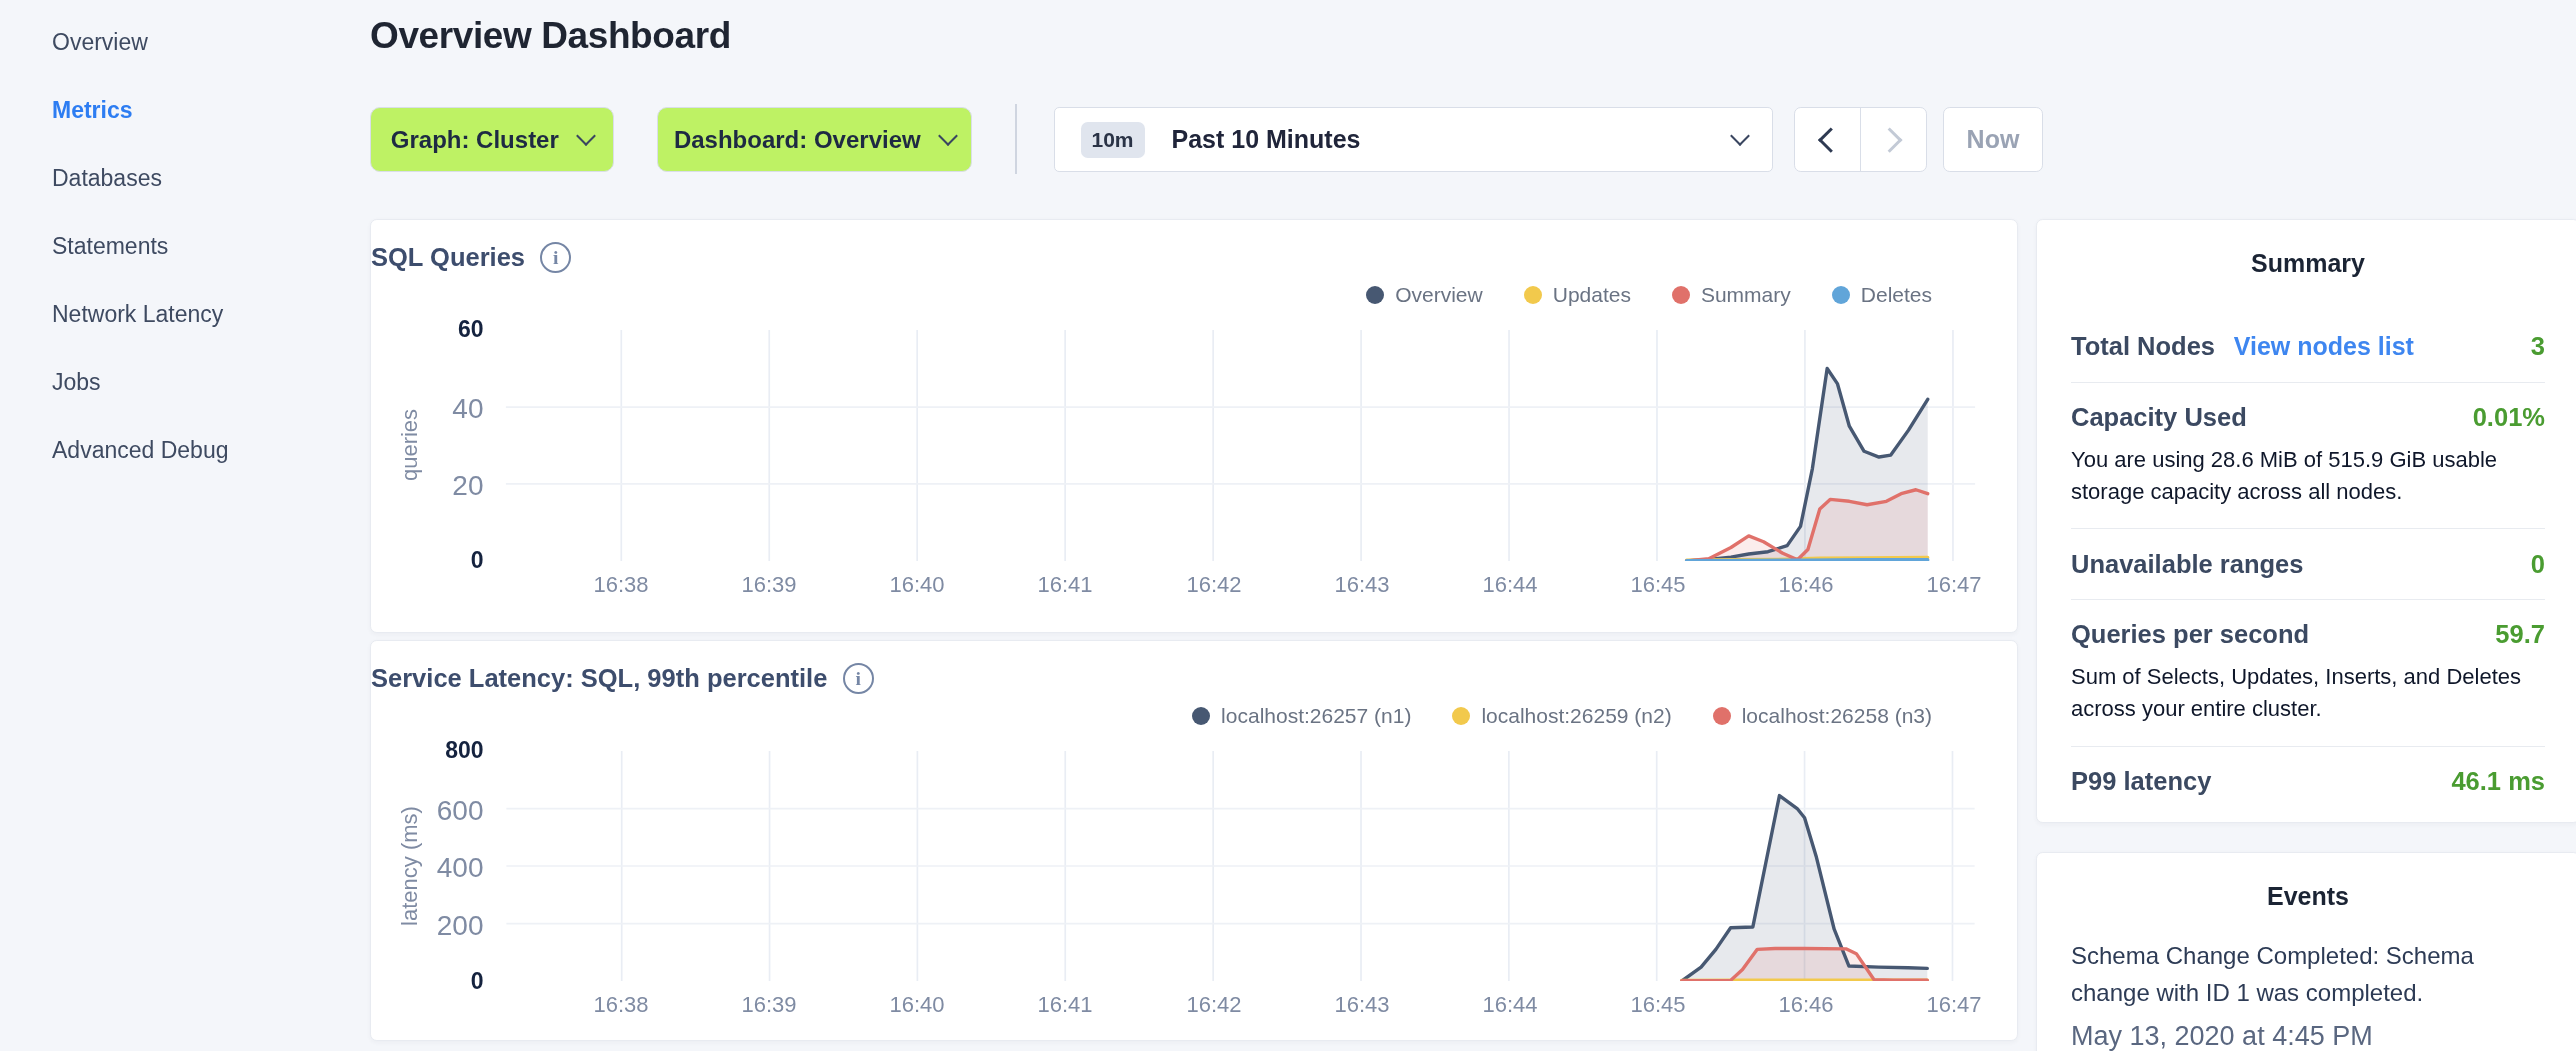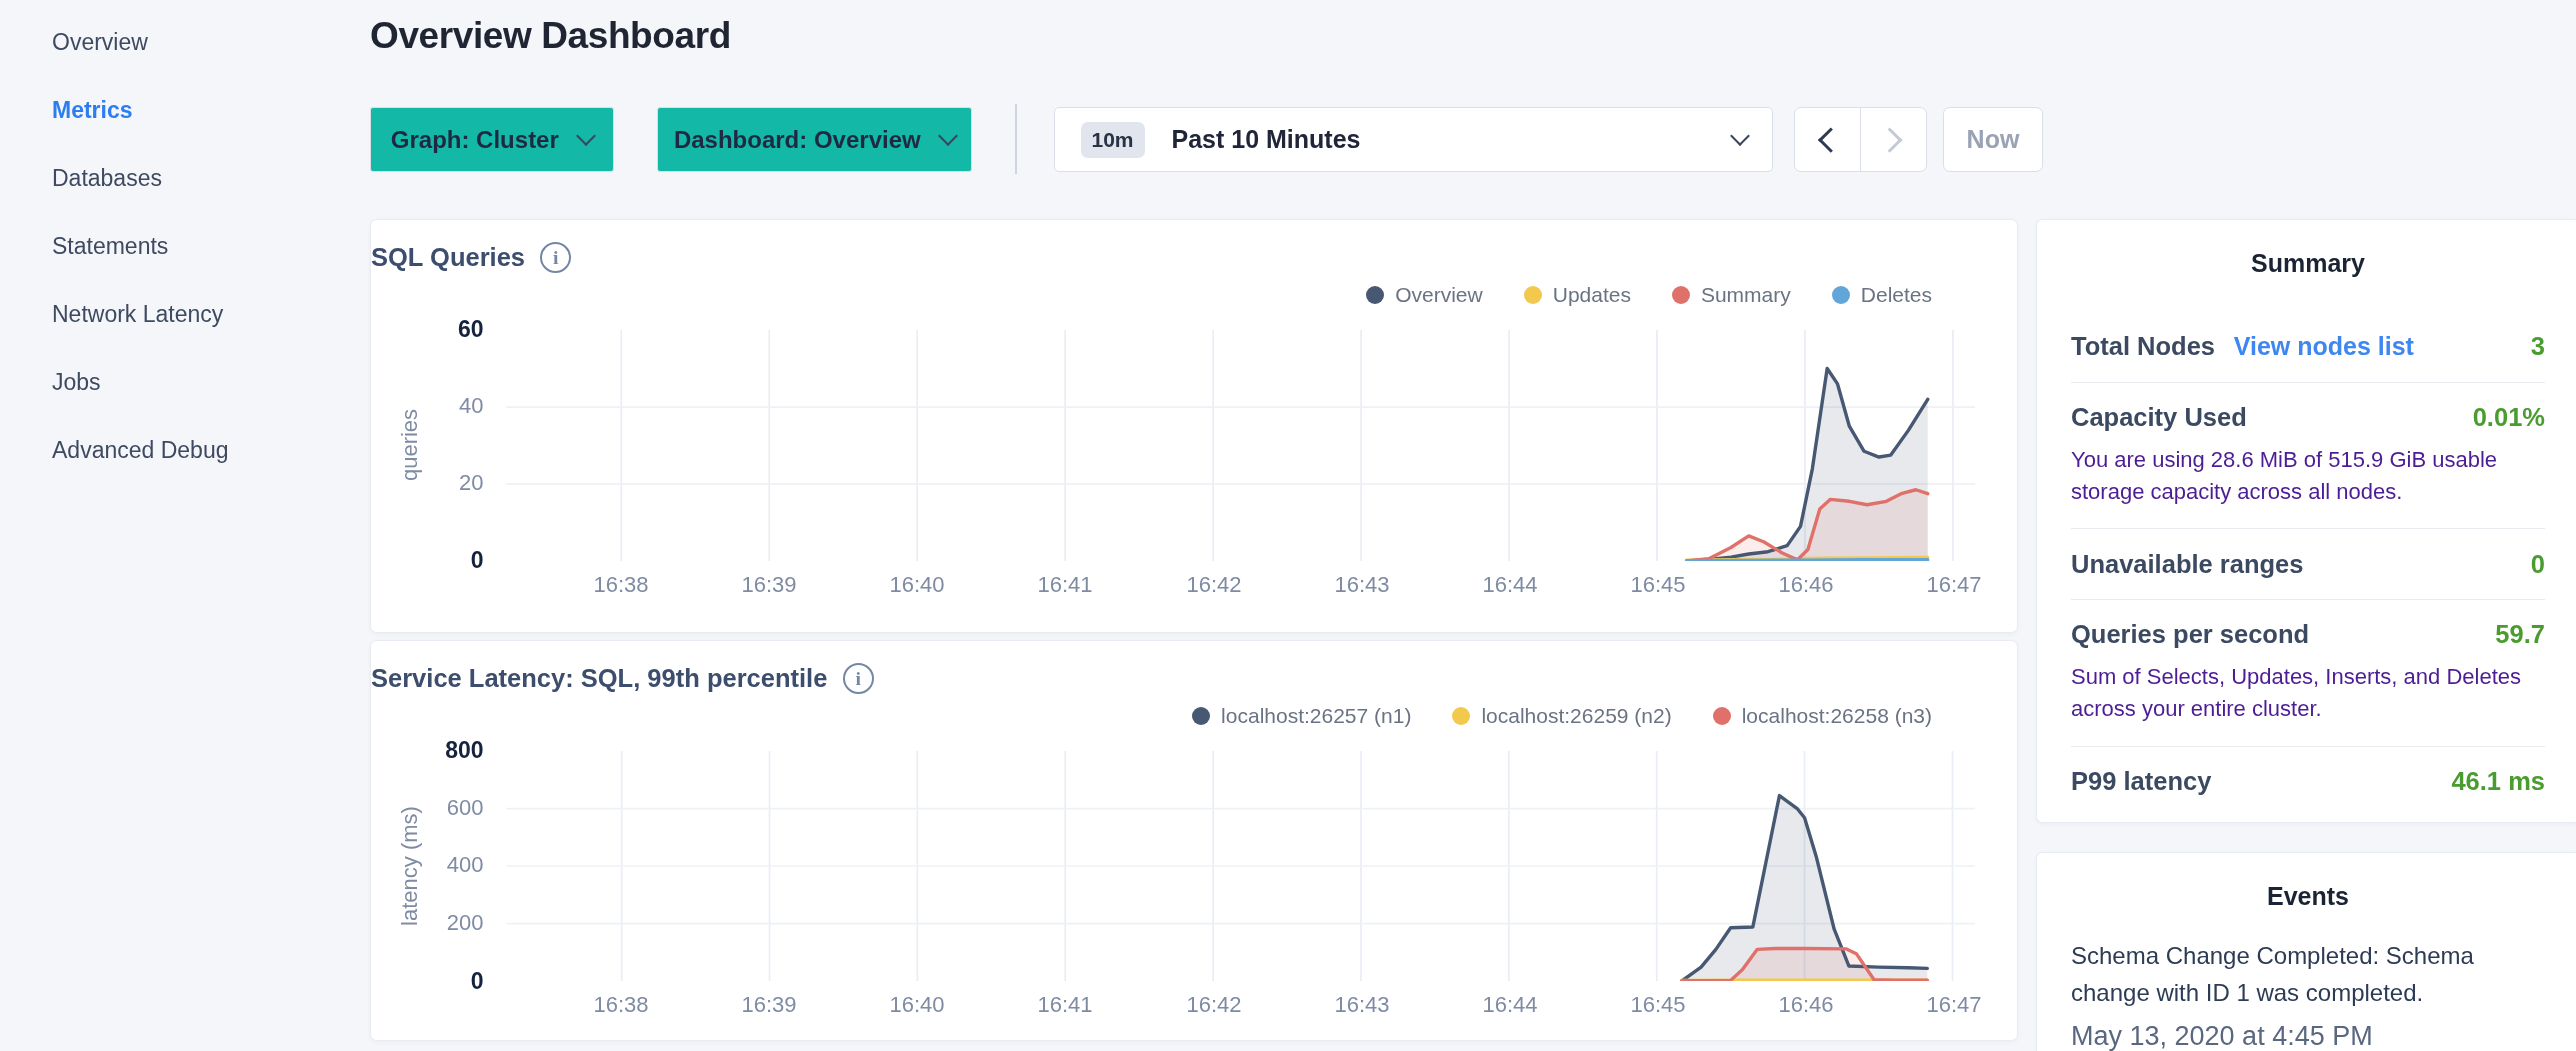--- a/index.html
+++ b/index.html
@@ -13,22 +13,22 @@
 
   
   .sidebar{position:absolute;left:0;top:8.5px;width:340px;}
   .nav-item{height:68px;display:flex;align-items:center;padding-left:24px;
     font-size:23px;font-weight:500;color:var(--slate);cursor:pointer;}
   .nav-item.active{color:var(--nav-blue);font-weight:700;}
 
   
   .page-title{position:absolute;left:342px;top:15.3px;margin:0;
     font-size:37px;font-weight:600;color:var(--dark);letter-spacing:-0.4px;}
-  .btn{box-sizing:border-box;position:absolute;top:107px;height:65px;background:#14b8a6;
-    border:1.7px solid var(--btn-border);border-radius:3px;display:flex;align-items:center;
+  .btn{box-sizing:border-box;position:absolute;top:107px;height:65px;background:#bef264;
+    border:1.7px solid var(--btn-border);border-radius:10px;display:flex;align-items:center;
     justify-content:center;gap:20.4px;font-size:24px;font-weight:700;color:#1e2a43;cursor:pointer;}
   .chev{width:12px;height:12px;border-right:2.6px solid #3a4660;border-bottom:2.6px solid #3a4660;
     transform:rotate(45deg);margin-top:-6.8px;}
   .controls-divider{position:absolute;left:987px;top:104px;width:1.7px;height:70px;background:#cfd5e0;}
   .time-picker{box-sizing:border-box;position:absolute;left:1026px;top:107px;width:719px;height:65px;
     background:#fff;border:1.7px solid var(--btn-border);border-radius:5.1px;display:flex;
     align-items:center;padding:0 25.5px;cursor:pointer;}
   .time-badge{background:#e0e5ee;border-radius:6.8px;padding:6px 11px;font-size:21px;
     font-weight:700;color:#2a3346;margin-right:27px;}
   .time-label{font-size:25px;font-weight:700;color:#20253a;flex:1;}
@@ -56,34 +56,34 @@
     align-items:center;gap:15.3px;}
   .chart-title{font-size:25.5px;font-weight:700;color:#3d4d6d;}
   .info-icon{box-sizing:border-box;width:31px;height:31px;border:2.6px solid #7586a5;border-radius:50%;
     color:#7586a5;font-size:19.6px;font-weight:700;display:flex;align-items:center;justify-content:center;
     font-family:"Liberation Serif",serif;cursor:pointer;}
   .legend{position:absolute;top:63px;right:85px;display:flex;gap:41px;list-style:none;margin:0;padding:0;}
   .legend li{display:flex;align-items:center;gap:11px;font-size:21px;color:#6a7383;}
   .legend .dot{width:18px;height:18px;border-radius:50%;}
   .axis-title{position:absolute;font-size:22px;color:var(--axis);
     transform:translate(-50%,-50%) rotate(-90deg);white-space:nowrap;}
-  .ytick{position:absolute;left:8.5px;width:104px;text-align:right;font-size:22px;color:var(--axis);}
+  .ytick{position:absolute;left:8.5px;width:104px;text-align:right;font-size:28px;color:var(--axis);}
   .ytick.bold{color:var(--axis-dark);font-weight:700;font-size:23px;}
   .xtick{position:absolute;font-size:22px;color:var(--axis);transform:translateX(-50%);}
   svg.plot{position:absolute;left:134px;}
 
   
   .card-heading{text-align:center;font-weight:700;font-size:25px;color:#1b2434;padding-top:29px;margin:0;}
   .summary-body{padding:34px 34px 0;}
   .sum-row{padding:20.4px 0;}
   .sum-line{display:flex;align-items:baseline;}
   .sum-label{font-size:25.5px;font-weight:700;color:#3b4961;}
   .sum-link{font-size:25px;font-weight:600;color:var(--link-blue);margin-left:18.7px;cursor:pointer;text-decoration:none;}
   .sum-value{margin-left:auto;font-size:25.5px;font-weight:700;color:var(--green);}
-  .sum-desc{font-size:22px;color:#4c1d95;line-height:32px;margin-top:12px;}
+  .sum-desc{font-size:22px;color:#0f172a;line-height:32px;margin-top:12px;}
   .divider{height:0.9px;background:#e8ebf0;}
   .event-item{padding:25.5px 34px 0;}
   .event-text{font-size:24px;color:#2d3b55;line-height:37px;}
   .event-time{font-size:27px;color:#5a6780;margin-top:10.2px;}
 </style>
 </head>
 <body>
 
 <div class="screen">
 

